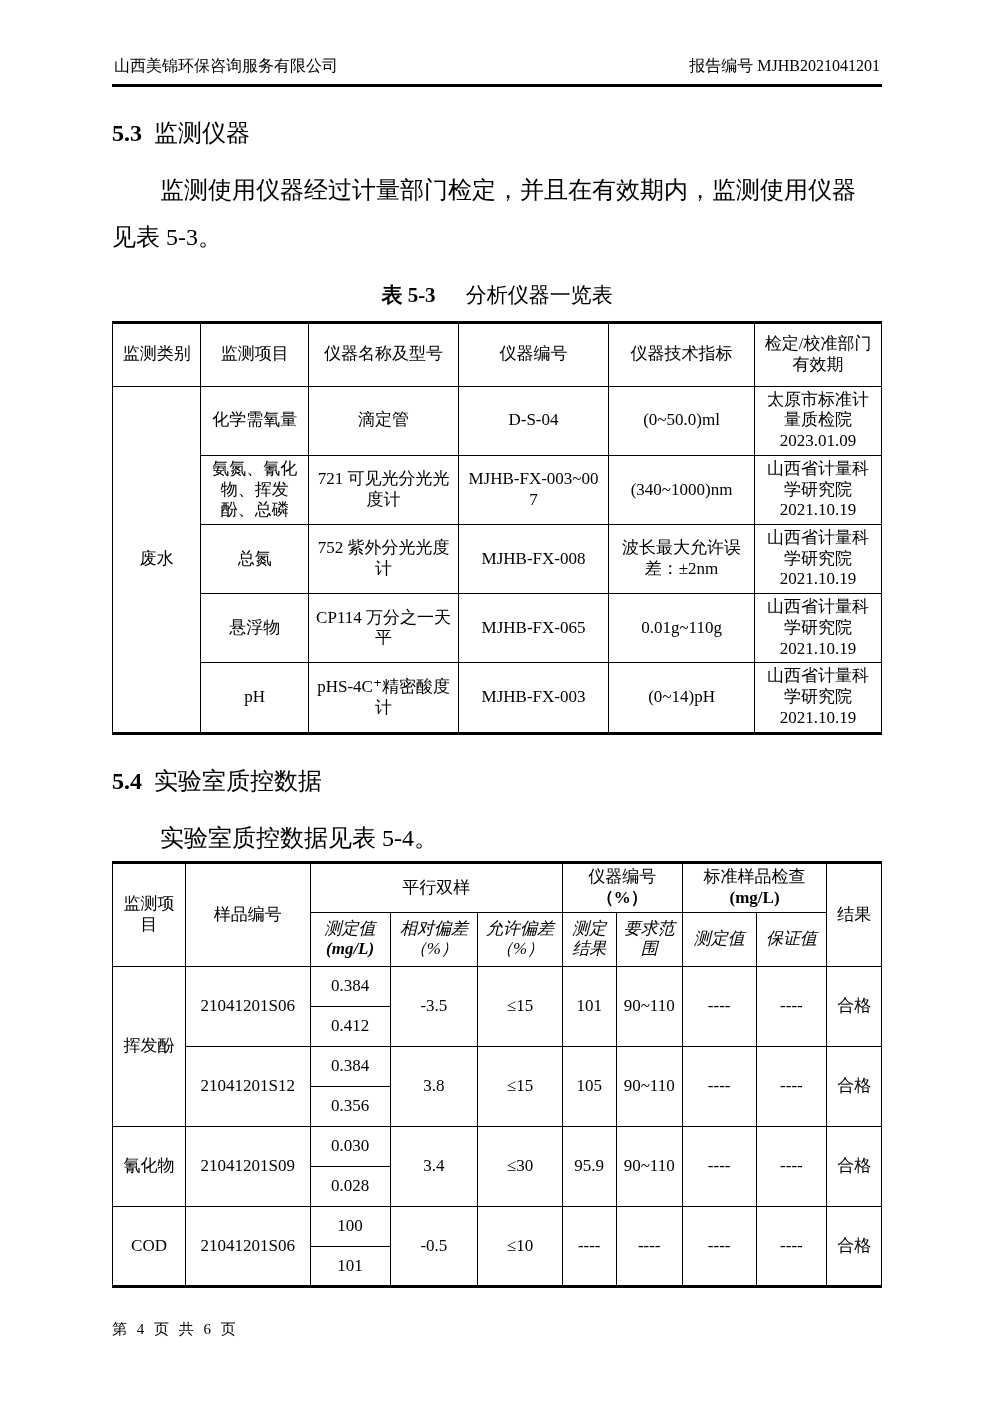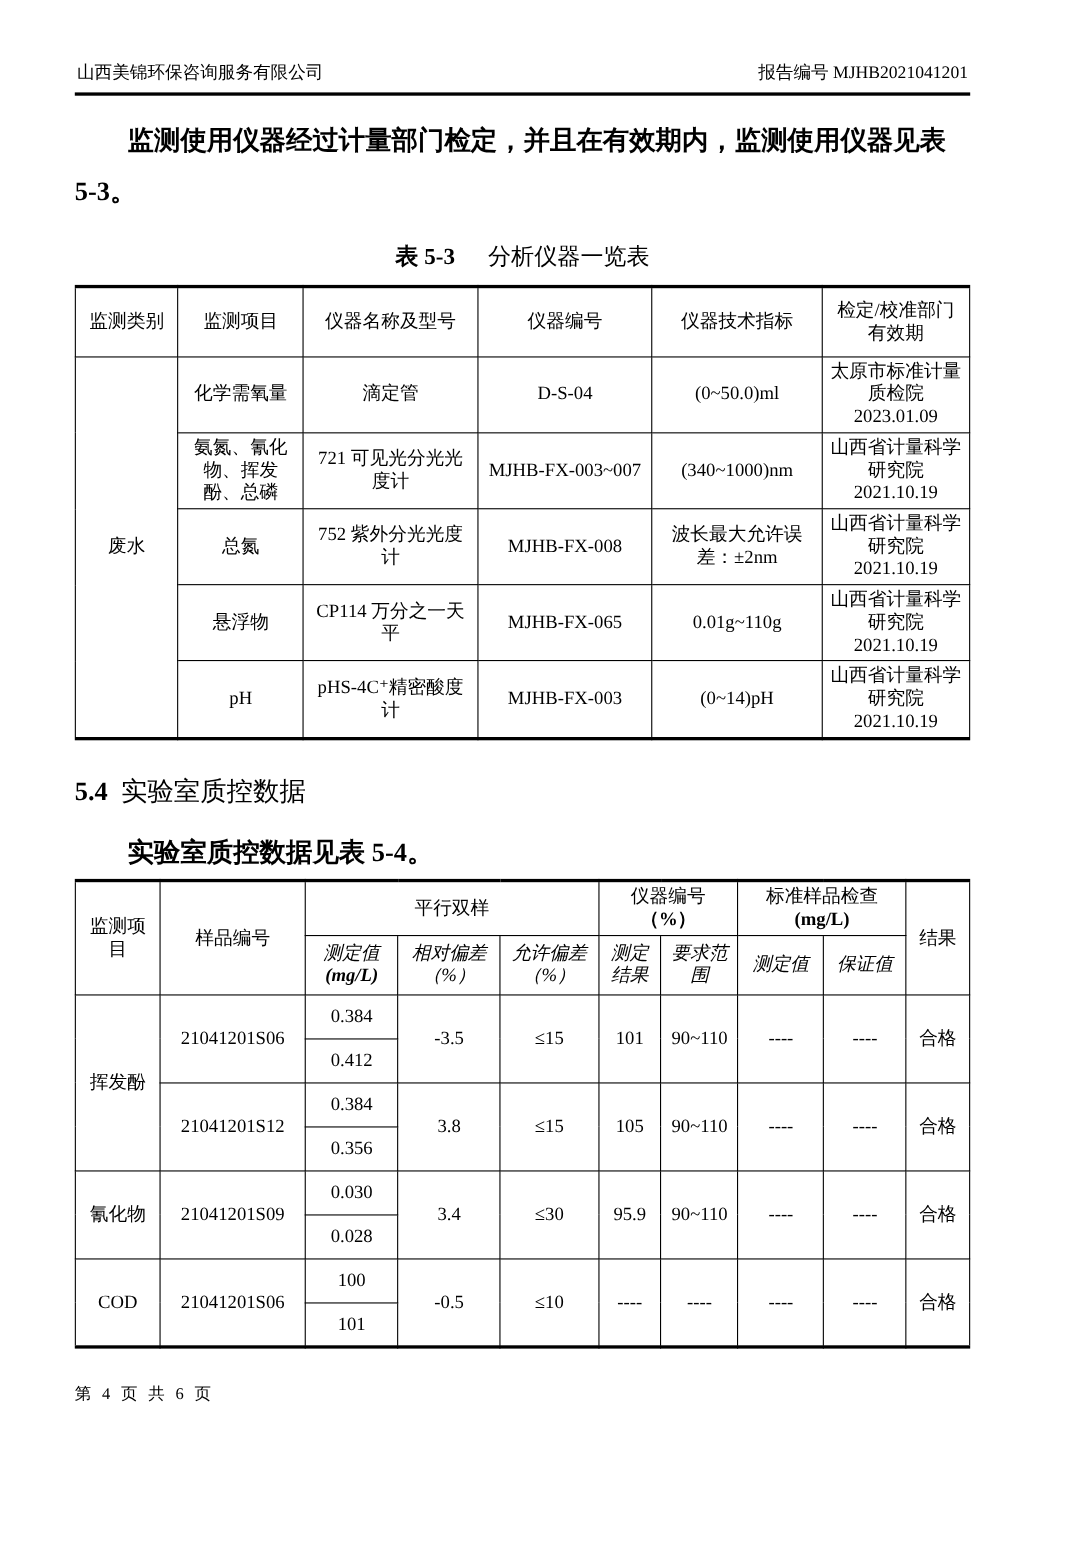--- a/index.html
+++ b/index.html
@@ -1,30 +1,30 @@
 <!DOCTYPE html>
 <html><head>
 <meta charset="utf-8">
 <style>
   html,body{margin:0;padding:0;background:#ffffff;}
   body{
     width:992px;height:1403px;overflow:hidden;color:#000;
     font-family:"Liberation Serif","DejaVu Serif",serif;
   }
-  .page{padding:56px 110px 0 68px;}
+  .page{padding:56px 110px 0 112px;}
 
   
   .doc-header{display:flex;justify-content:space-between;align-items:flex-end;
     font-size:16px;padding:0 2px;}
   .header-rule{height:3px;background:#000;margin-top:7px;}
 
   
   .section-heading{font-size:24px;margin:30px 0 0 0;font-weight:normal;}
   .section-heading .num{font-weight:bold;margin-right:12px;}
-  .body-para{font-size:24px;line-height:1.95;text-indent:2em;margin:18px 16px 0 0;font-weight:bold;}
+  .body-para{font-size:24px;line-height:1.95;text-indent:2em;margin:18px 16px 0 0;}
 
   
   .table-caption{text-align:center;font-size:21px;margin:20px 0 12px 0;}
   .table-caption .prefix{font-weight:bold;margin-right:30px;}
 
   
   table.data-table{
     width:100%;border-collapse:collapse;table-layout:fixed;
     border-top:3px solid #000;border-bottom:3px solid #000;
   }
@@ -49,20 +49,23 @@
 <body>
 
 <div class="page">
 
   <div class="doc-header">
     <span>山西美锦环保咨询服务有限公司</span>
     <span>报告编号 MJHB2021041201</span>
   </div>
   <div class="header-rule"></div>
 
+  <div class="section-heading">
+    <span class="num">5.3</span><span>监测仪器</span>
+  </div>
   <p class="body-para">监测使用仪器经过计量部门检定，并且在有效期内，监测使用仪器见表 5-3。</p>
 
   <div class="table-caption">
     <span class="prefix">表 5-3</span><span>分析仪器一览表</span>
   </div>
 
   <table class="data-table" id="table53">
     <colgroup>
       <col style="width:11.5%">
         <col style="width:14%">

